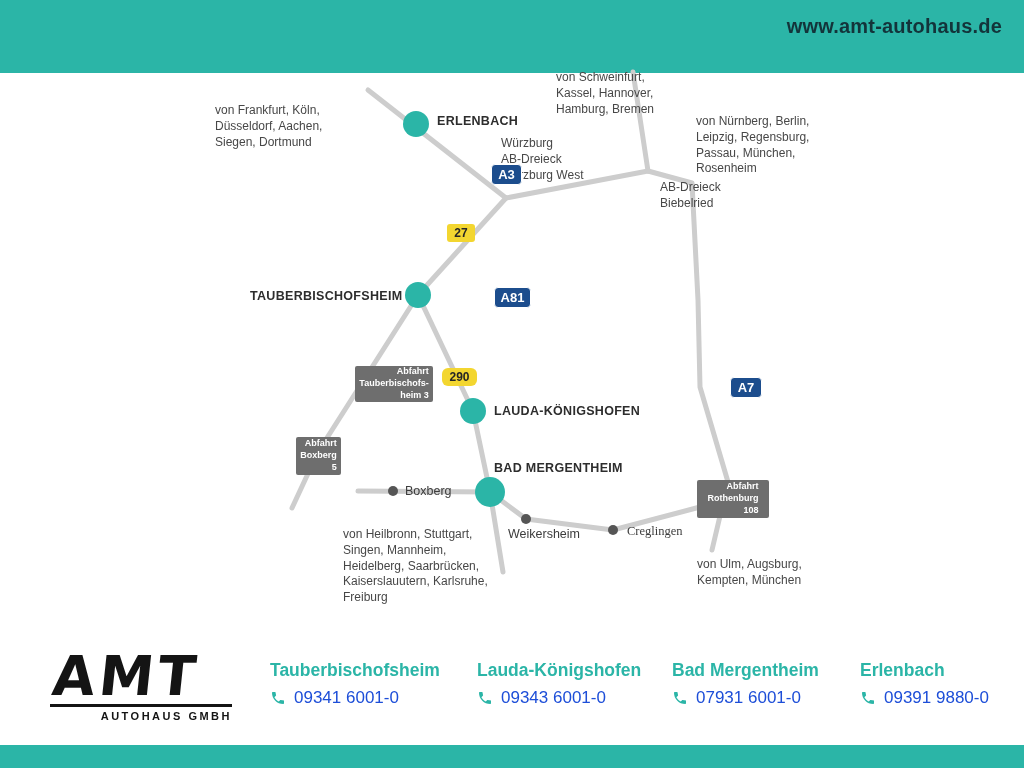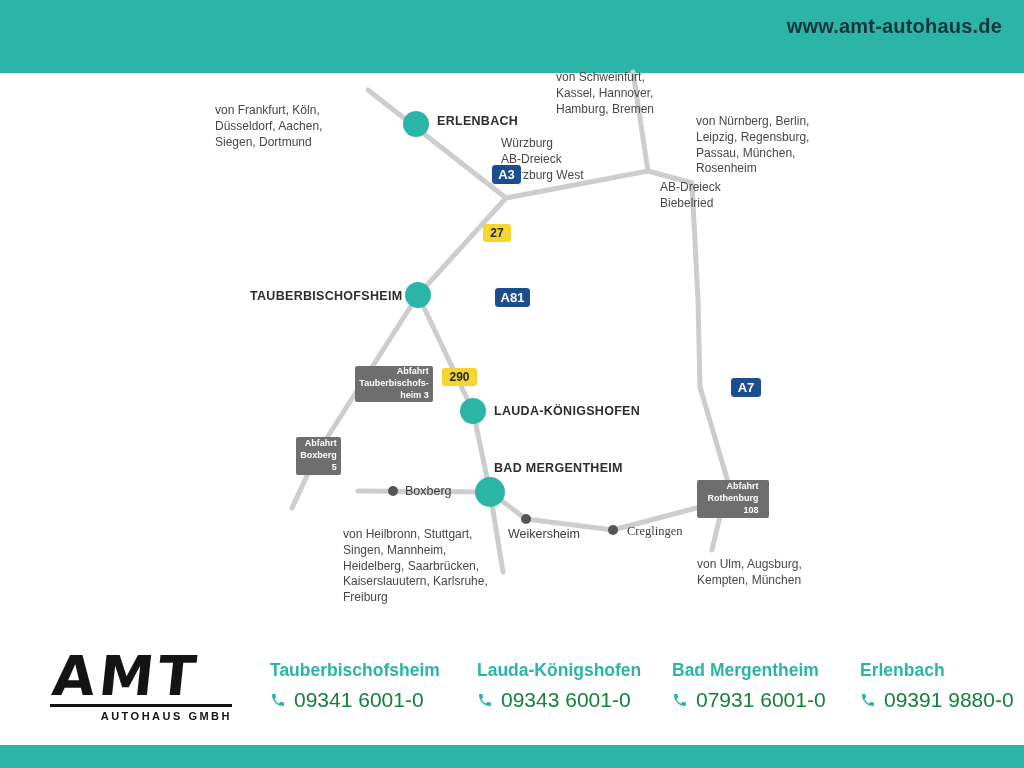--- a/index.html
+++ b/index.html
@@ -54,21 +54,21 @@
     font-family:"DejaVu Sans", sans-serif;
   }
   .logo-line { height:3px; background:#141414; width:182px; margin-top:2px; }
   .logo-sub {
     width:182px; text-align:right; font-size:11px; font-weight:bold;
     letter-spacing:2.5px; color:#141414; margin-top:3px;
   }
   .loc-col { position:absolute; }
   .loc-name { color:#2bb5a7; font-size:17.5px; font-weight:bold; white-space:nowrap; }
   .loc-phone { display:flex; align-items:center; gap:8px; margin-top:7px; }
-  .loc-phone-number { color:#15803d; font-size:21px; white-space:nowrap; }
+  .loc-phone-number { color:#1d4ed8; font-size:17px; white-space:nowrap; }
   .phone-icon { width:16px; height:16px; flex:0 0 auto; }
 </style>
 </head>
 <body>
 
 <div id="screen">
 
   <div class="abs brand-bar header-bar">
     <div class="header-url">www.amt-autohaus.de</div>
   </div>
@@ -125,23 +125,23 @@
   <div class="city-label" style="left:437px; top:114px;">ERLENBACH</div>
   <div class="city-label" style="left:250px; top:289px; width:148px; text-align:right;">TAUBERBISCHOFSHEIM</div>
   <div class="city-label" style="left:494px; top:404px;">LAUDA-KÖNIGSHOFEN</div>
   <div class="city-label" style="left:494px; top:461px;">BAD MERGENTHEIM</div>
 
   <div class="town-label" style="left:405px; top:484px;">Boxberg</div>
   <div class="town-label" style="left:508px; top:527px;">Weikersheim</div>
   <div class="town-label" style="left:627px; top:524px;font-family:Liberation Serif, serif;">Creglingen</div>
 
   <div class="badge badge-autobahn" style="left:443px; top:164px; width:31px; height:21px;">A3</div>
-  <div class="badge badge-route" style="left:447px; top:224px; width:28px; height:18px;margin-left:36px;">27</div>
+  <div class="badge badge-route" style="left:447px; top:224px; width:28px; height:18px;">27</div>
   <div class="badge badge-autobahn" style="left:446px; top:287px; width:37px; height:21px;">A81</div>
-  <div class="badge badge-route" style="left:442px; top:368px; width:35px; height:18px;">290</div>
+  <div class="badge badge-route" style="left:442px; top:368px; width:35px; height:18px;border-radius:6px;">290</div>
   <div class="badge badge-autobahn" style="left:682px; top:377px; width:32px; height:21px;">A7</div>
 
   <div class="exit-sign" style="left:355px; top:366px; width:78px; height:36px;">Abfahrt
 Tauberbischofs-
 heim 3</div>
   <div class="exit-sign" style="left:296px; top:437px; width:45px; height:38px;">Abfahrt
 Boxberg
 5</div>
   <div class="exit-sign" style="left:697px; top:480px; width:72px; height:38px;">Abfahrt
 Rothenburg

